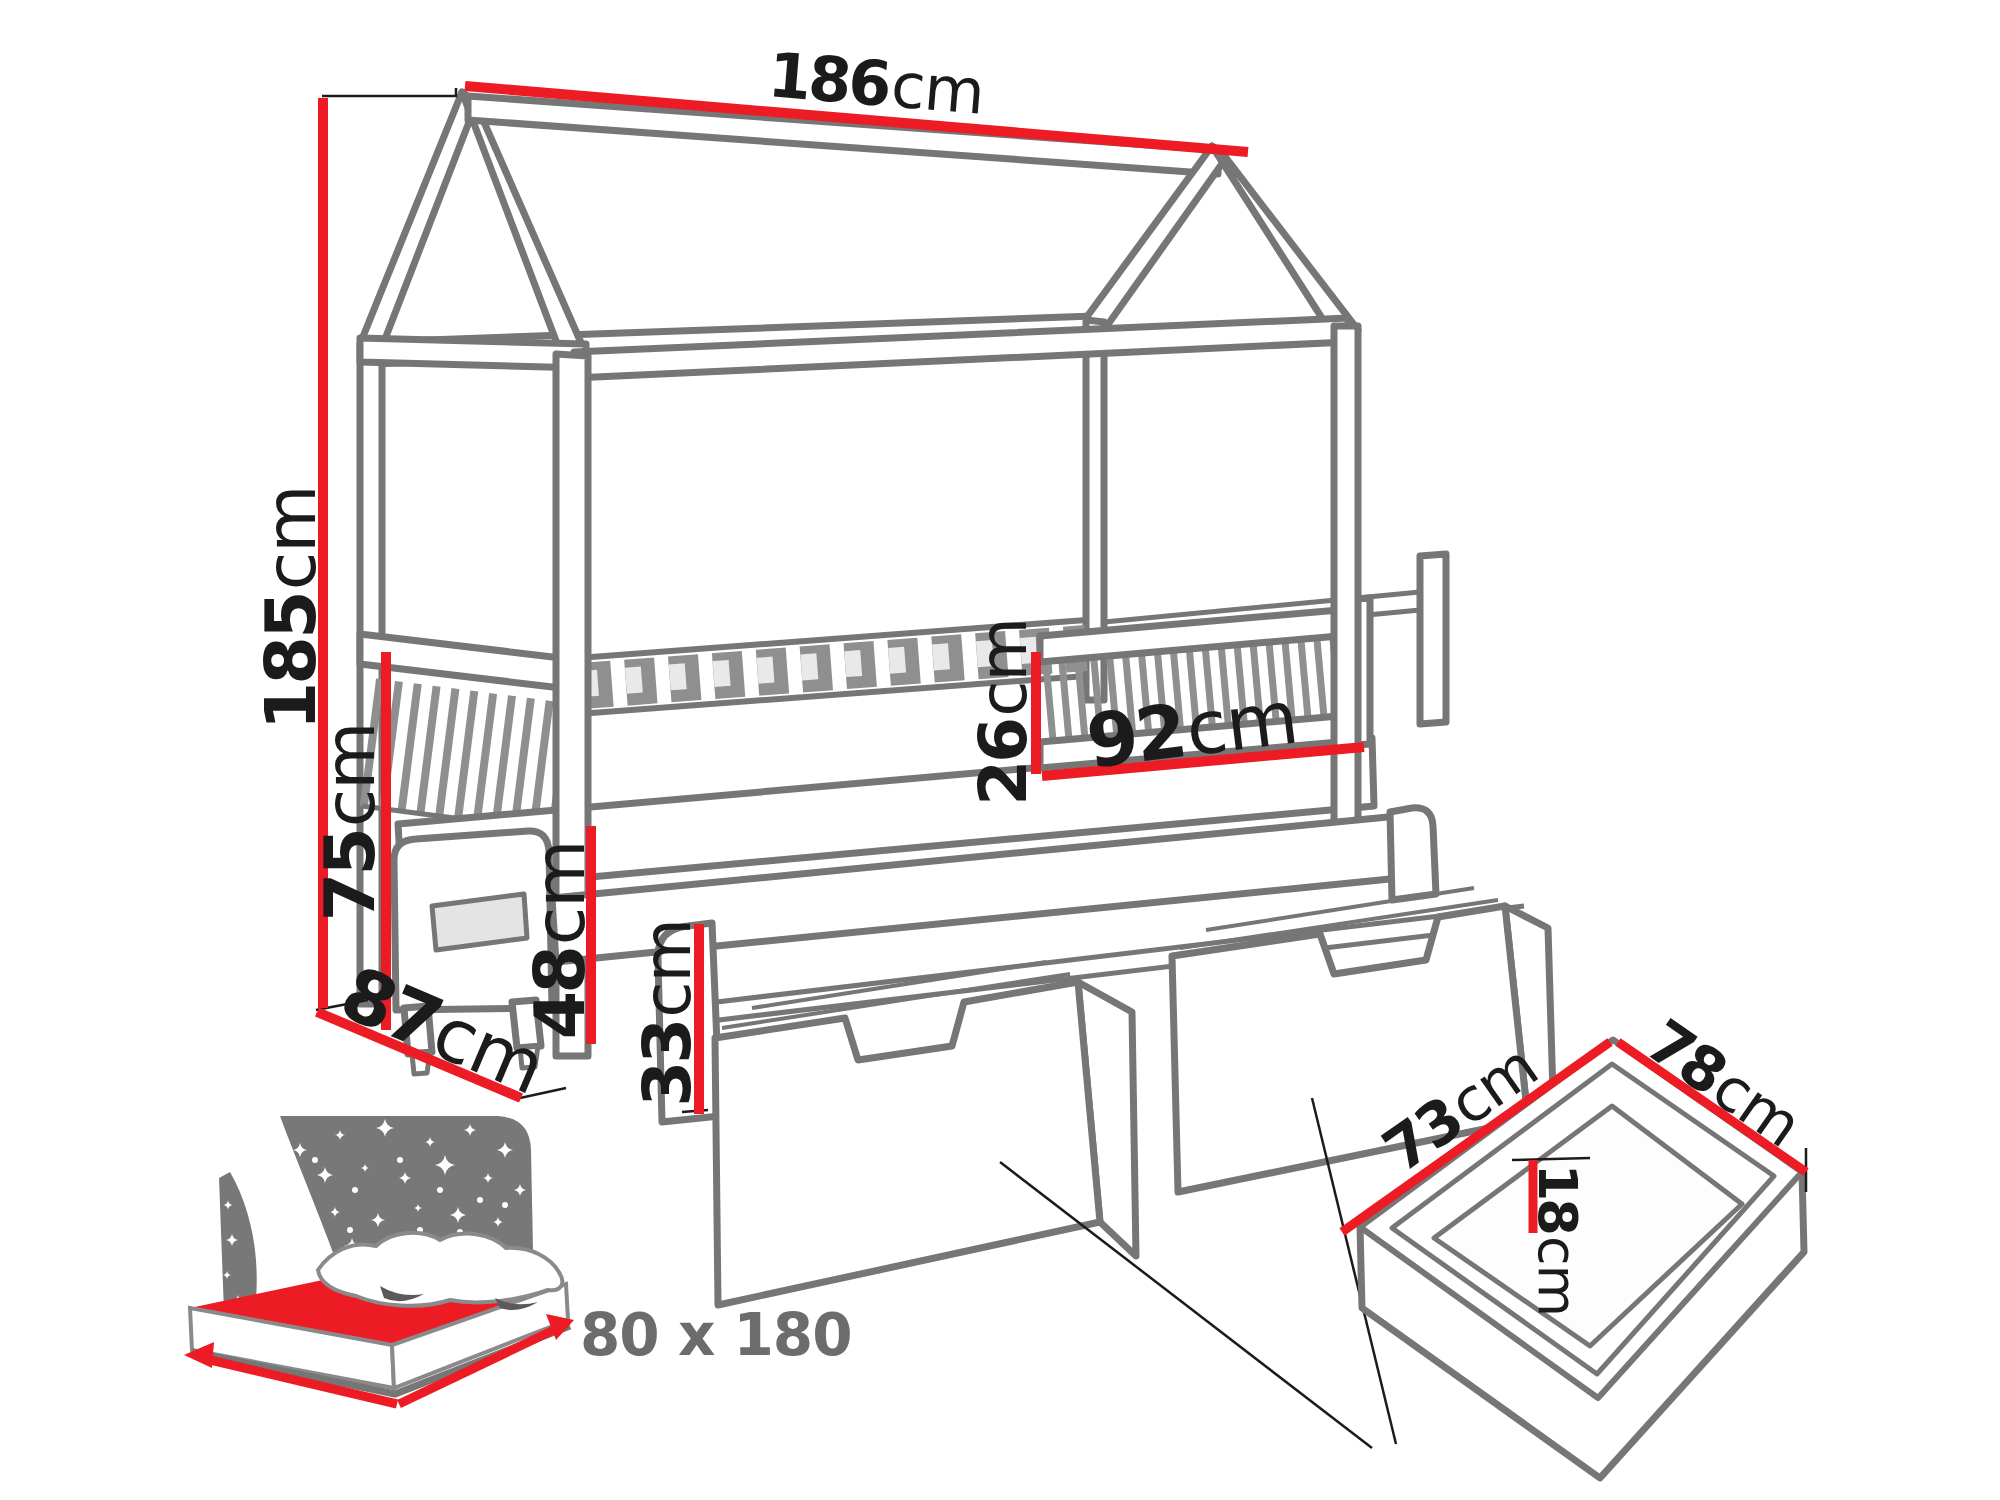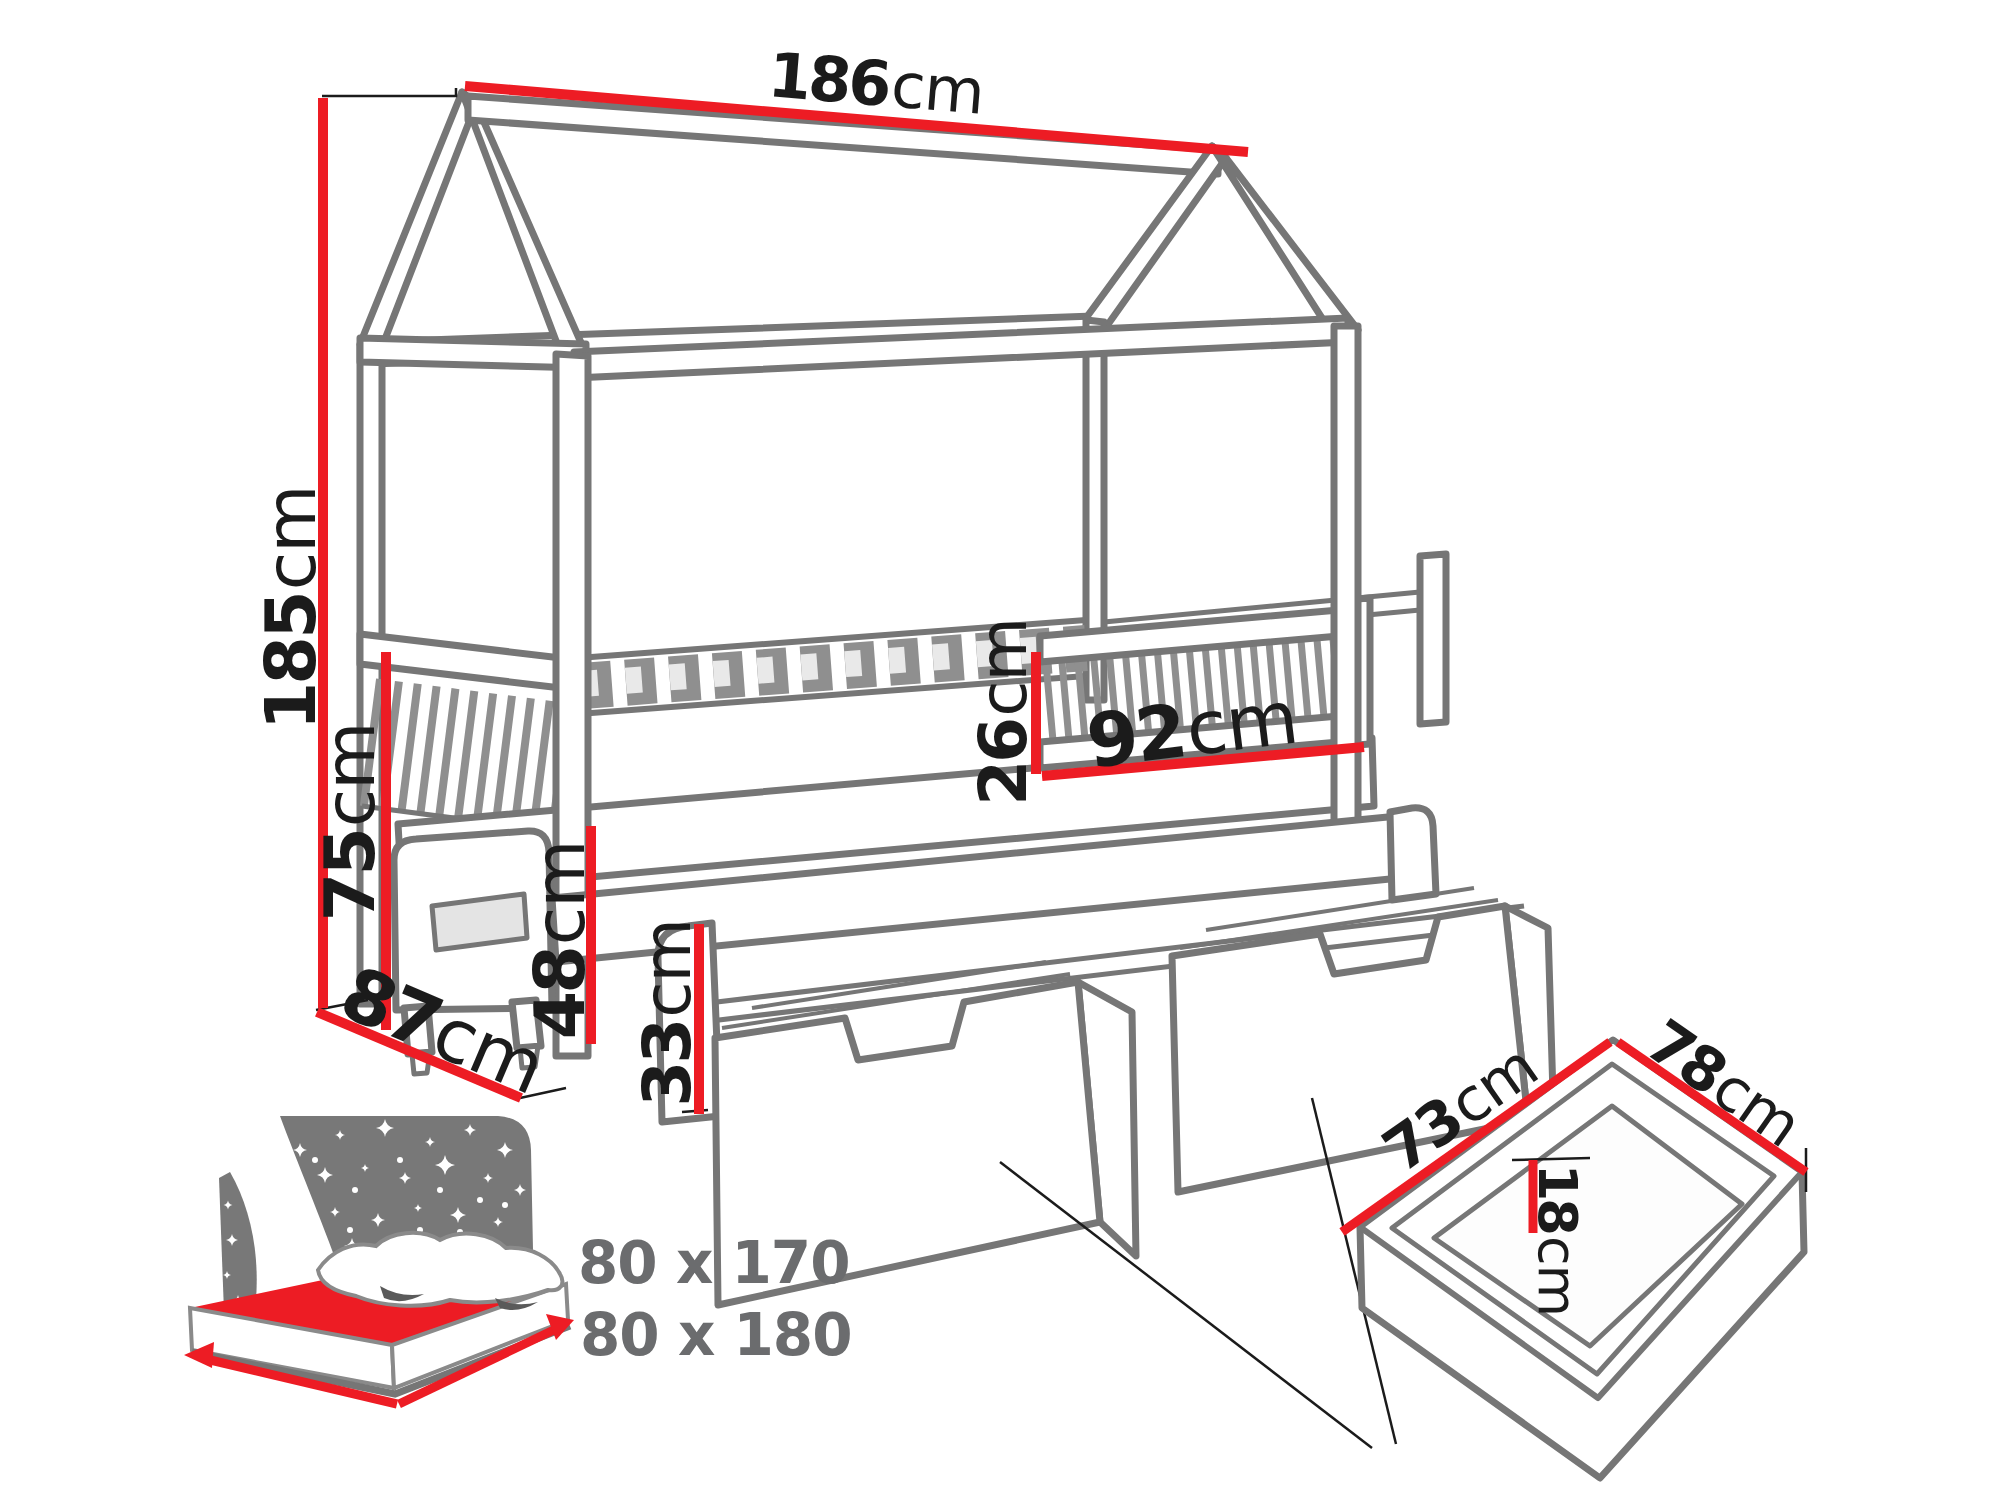--- a/index.html
+++ b/index.html
@@ -259,17 +259,16 @@
   </div>
 
   <div class="dim" style="left:1724px;top:1083px;font-size:60px;transform:translate(-50%,-50%) rotate(35deg);">
     <span class="v">78</span><span class="u">cm</span>
   </div>
 
   <div class="dim" style="left:1557px;top:1240px;font-size:54px;transform:translate(-50%,-50%) rotate(90deg);">
     <span class="v">18</span><span class="u">cm</span>
   </div>
 
-  <div class="size-label" style="left:578px;top:1234px;font-size:58px;">80 x 170</div>
 
   <div class="size-label" style="left:580px;top:1306px;font-size:58px;">80 x 180</div>
 
 </div>
 
 </body></html>

